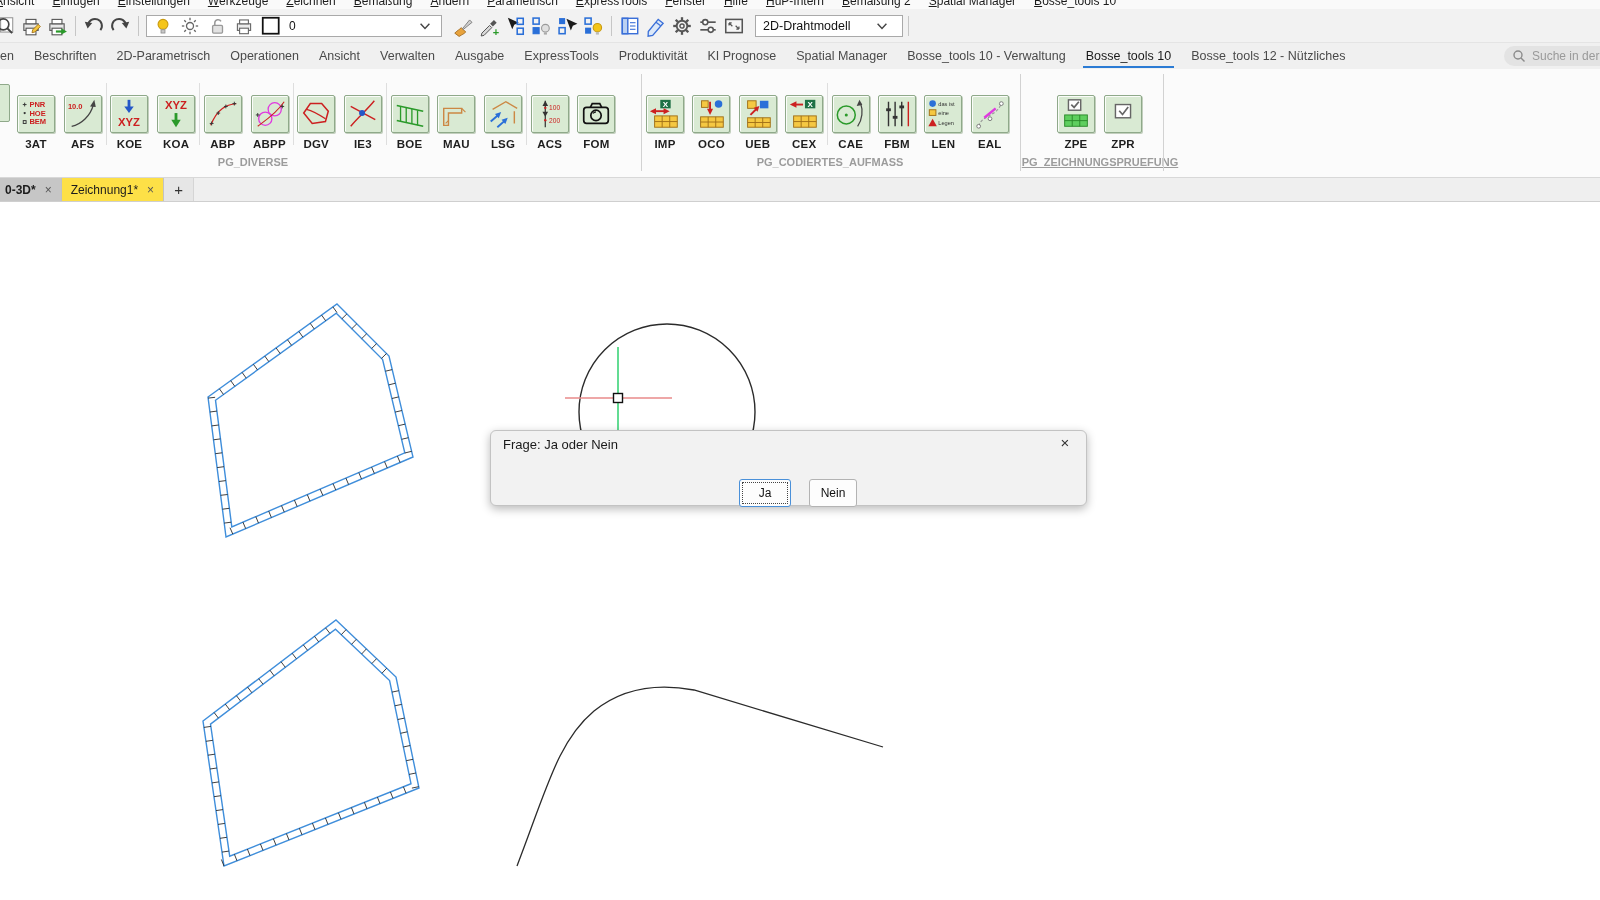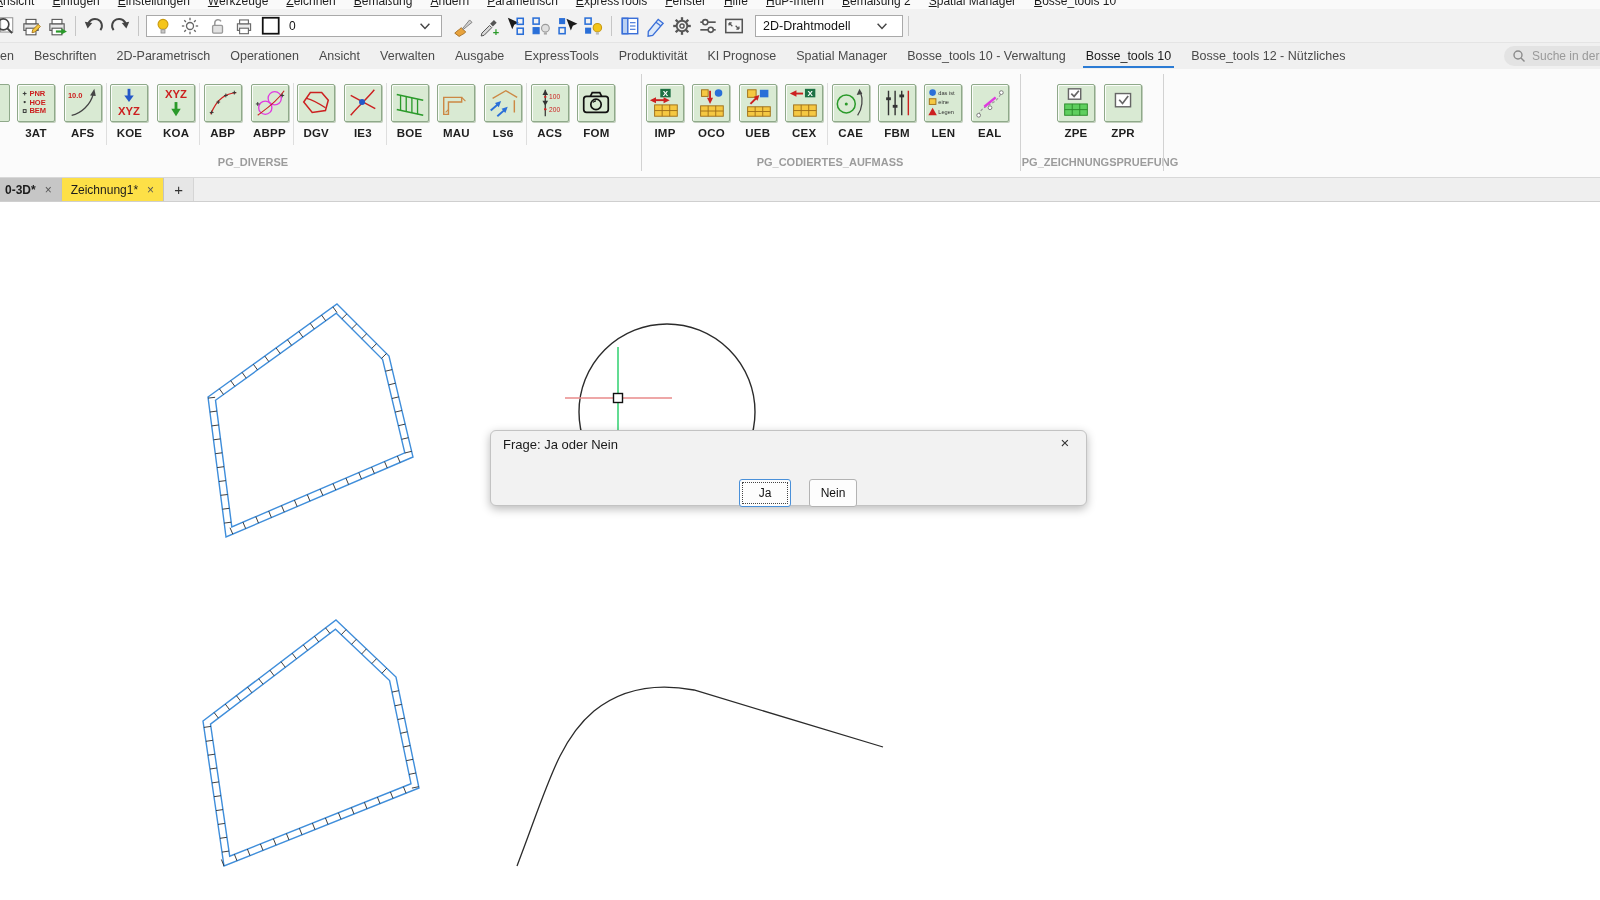--- a/index.html
+++ b/index.html
@@ -26,21 +26,21 @@
   #ribbontabs{height:26px;background:#f0f0f0;position:relative;display:flex}
   #rtablist{display:flex;align-items:flex-end;margin-left:-10px}
   .rtab{font-size:12.5px;color:#4a4a4a;padding:5px 10px 6px;flex:none;position:relative;white-space:nowrap}
   .rtab.active{color:#1a1a1a}
   .rtab.active::after{content:"";position:absolute;left:7px;right:7px;bottom:1px;height:2px;background:var(--accent,#2b7bd4)}
   #searchpill{position:absolute;left:1504px;top:3px;width:150px;height:20px;border-radius:10px;background:#e3e3e3;display:flex;align-items:center;padding:0 8px;gap:6px}
   #searchpill span{font-size:12px;color:#9a9a9a;white-space:nowrap}
 
   
   #ribbonbody{height:109px;background:#fbfbfb;border-bottom:1px solid #d8d8d8;position:relative;overflow:hidden}
-  .rbtn{position:absolute;top:15px;width:46px;text-align:center}
+  .rbtn{position:absolute;top:26px;width:46px;text-align:center}
   .rbtn .ic{width:38px;height:38px;margin:0 auto;background:var(--icbg,#d9ead3);border:1px solid #8fa98a;border-radius:2px;box-shadow:inset 1px 1px 0 rgba(255,255,255,.85),1px 1px 0 #c2cfbd;display:flex;align-items:center;justify-content:center}
   .rbtn .lbl{font-size:11.5px;font-weight:700;color:#1e1e1e;margin-top:5px;letter-spacing:.2px}
   .rgl{position:absolute;top:87px;transform:translateX(-50%);font-size:11px;font-weight:700;color:#9c9c9c;white-space:nowrap}
   .gsep{position:absolute;top:5px;height:97px;width:1px;background:#d2d2d2}
   .ssep{position:absolute;top:14px;height:62px;width:1px;background:#dedede}
   #partialbtn{position:absolute;left:-28px;top:15px;width:38px;height:38px;background:#d9ead3;border:1px solid #8fa98a;border-radius:2px}
 
   
   #doctabs{height:24px;background:#efefef;display:flex;align-items:stretch;border-bottom:1px solid #cfcfcf}
   .dtab{display:flex;align-items:center;gap:9px;padding:0 9px;font-size:12px;color:#1c1c1c;border-right:1px solid #c2c2c2;flex:none}
@@ -401,21 +401,21 @@
       </div>
       <div class="rbtn" style="left: 433.3px;">
         <div class="ic">
           <svg width="34" height="34" viewBox="0 0 36 36">
             <path d="M5 12 h19 v5 h-14 v13 h-5 z" fill="none" stroke="#cc8844" stroke-width="1.5"></path>
             <path d="M24 12 l4 4 M7 28 l3 -3" stroke="#cc8844" stroke-width="1.2"></path>
           </svg>
         </div>
         <div class="lbl">MAU</div>
       </div>
-      <div class="rbtn" style="left: 480px; font-family: Liberation Mono, monospace;">
+      <div class="rbtn" style="left: 480px;">
         <div class="ic">
           <svg width="34" height="34" viewBox="0 0 36 36">
             <path d="M7 13 L21 5 L33 12 M30 15 v13" fill="none" stroke="#cc8844" stroke-width="1.5"></path>
             <line x1="5" y1="26" x2="13" y2="19" stroke="#2a6fd8" stroke-width="2"></line>
             <polygon points="16,16 9.5,18 13.5,22.5" fill="#2a6fd8"></polygon>
             <line x1="12" y1="32" x2="20" y2="25" stroke="#2a6fd8" stroke-width="2"></line>
             <polygon points="23,22 16.5,24 20.5,28.5" fill="#2a6fd8"></polygon>
           </svg>
         </div>
         <div class="lbl">LSG</div>
@@ -567,21 +567,21 @@
       </div>
       <div class="rbtn" style="left: 1100px;">
         <div class="ic">
           <svg width="34" height="34" viewBox="0 0 36 36">
             <rect x="10" y="8" width="16" height="14" fill="#fff" stroke="#666" stroke-width="1.5"></rect>
             <path d="M14 14.5 l3.5 4 6 -8" fill="none" stroke="#666" stroke-width="1.8"></path>
           </svg>
         </div>
         <div class="lbl">ZPR</div>
       </div>
-      <div class="rgl" style="left: 1100px;">PG_ZEICHNUNGSPRUEFUNG</div>
+      <div class="rgl" style="left: 1100px; text-decoration: underline;">PG_ZEICHNUNGSPRUEFUNG</div>
       <div class="gsep" style="left: 1163px;"></div>
     </div>
 
   <div id="doctabs">
       <div class="dtab active">
         <span>0-3D*</span>
         <span class="x">×</span>
       </div>
       <div class="dtab plain">
         <span>Zeichnung1*</span>

